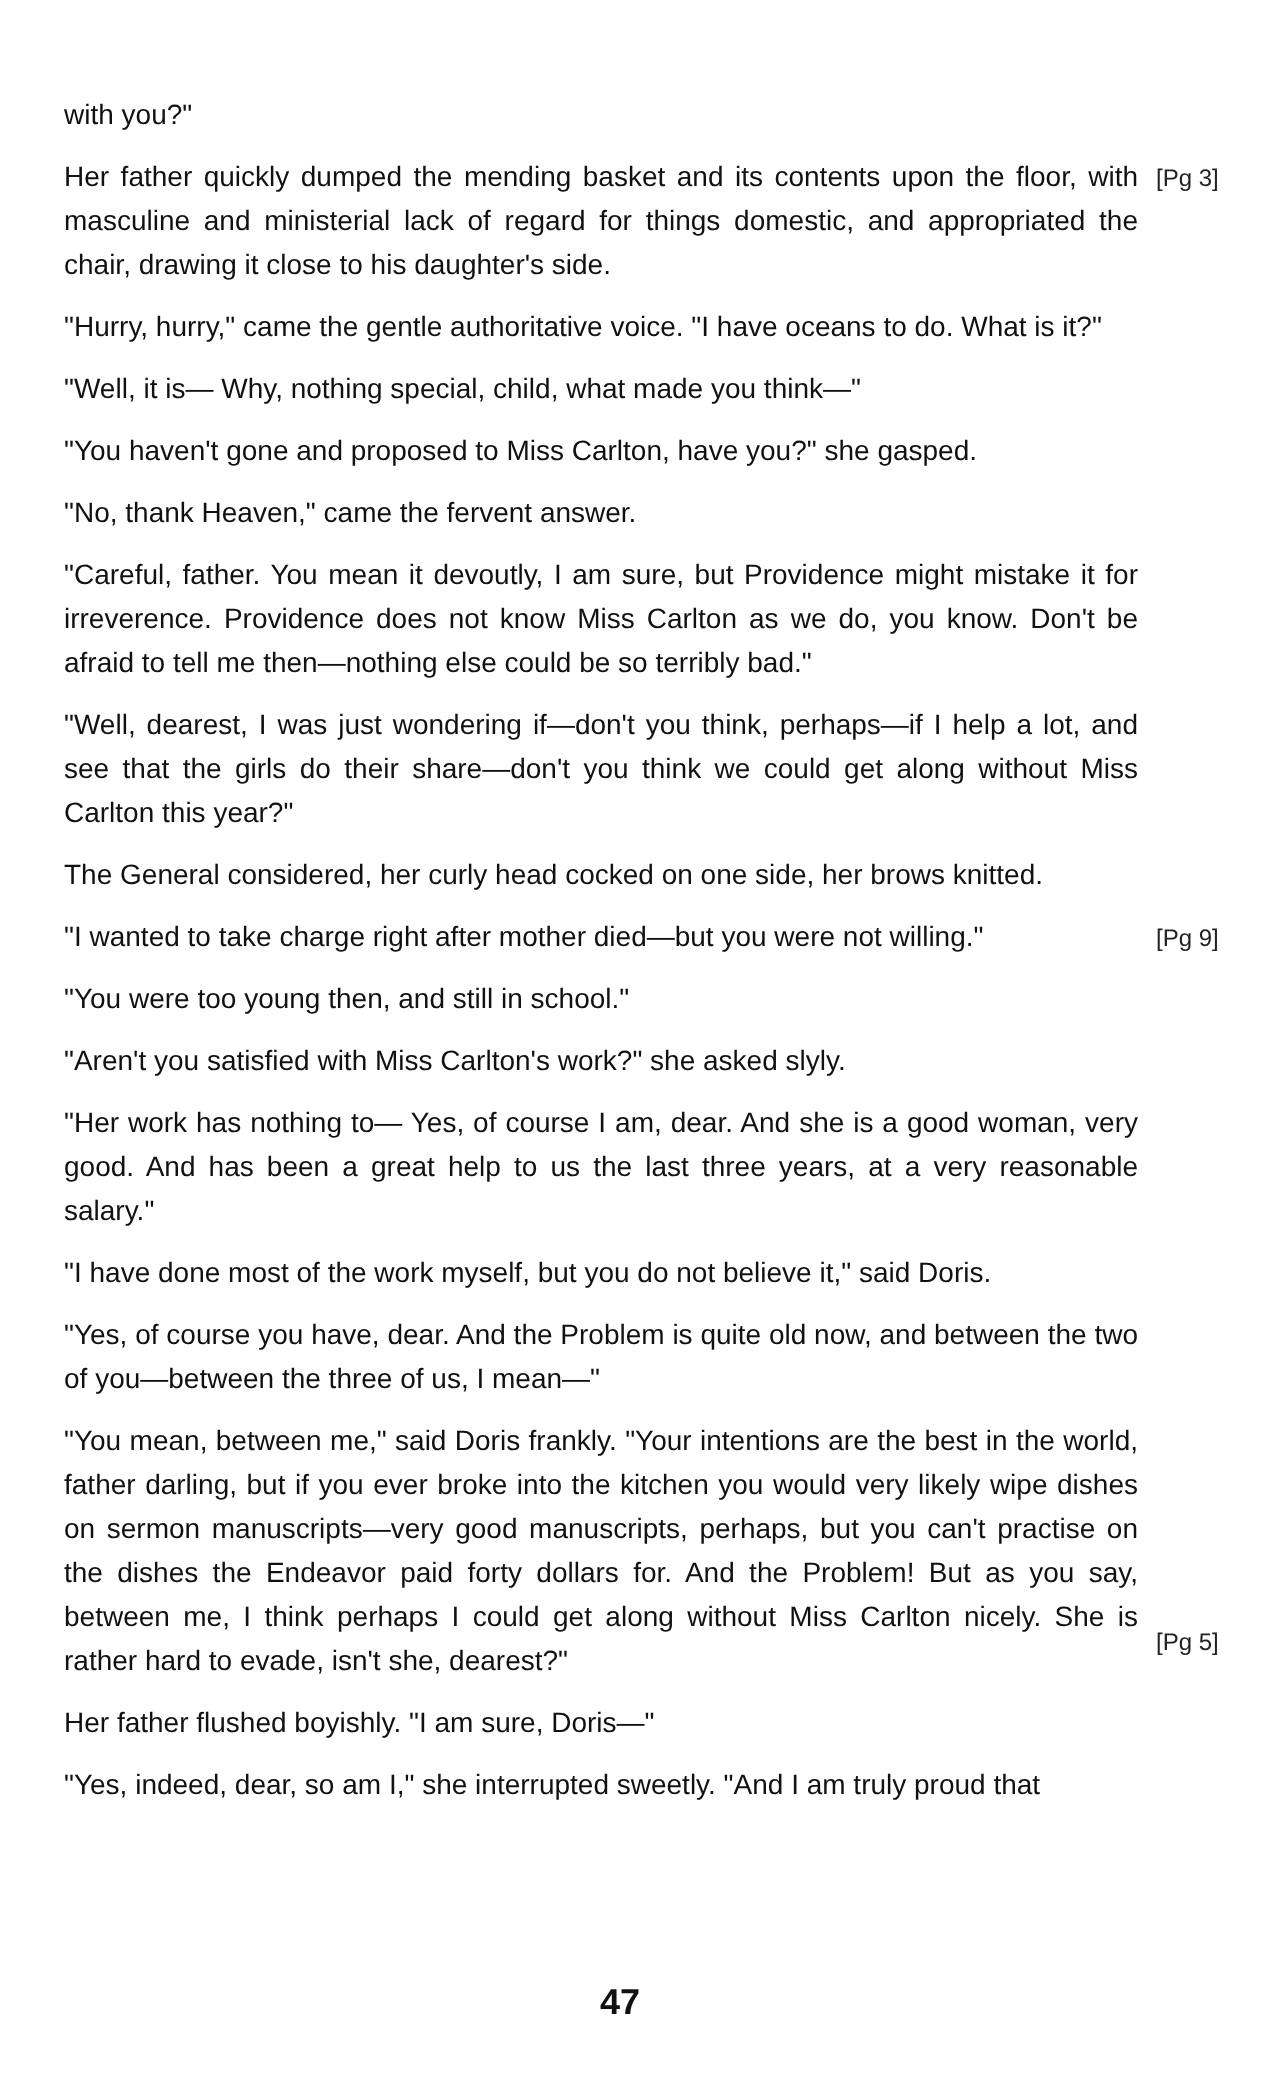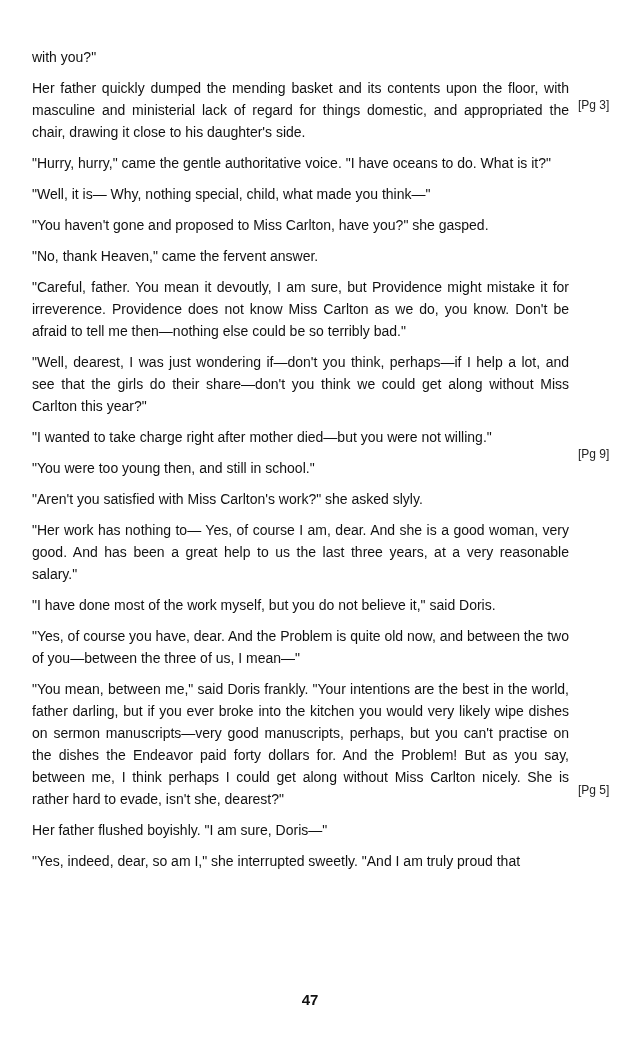--- a/index.html
+++ b/index.html
@@ -35,29 +35,29 @@
   }
   .pg-marker {
     position: absolute;
     left: 546px;
     font-size: 12px;
     line-height: 20px;
     color: #222222;
     white-space: nowrap;
     text-align: left;
   }
-  .marker-top { top: 18px; text-align: right; }
+  .marker-top { top: 2px; text-align: right; }
   .marker-bottom { bottom: 10px; }
   .page-number {
     position: absolute;
     top: 991px;
     left: 0;
     width: 620px;
     text-align: center;
-    font-size: 15px;
+    font-size: 18px;
     font-weight: bold;
     color: #111111;
   }
 </style>
 </head>
 <body>
 
 <div class="page">
   <div class="text-column">
 
@@ -70,20 +70,21 @@
     <p class="para"><span class="para-text">"Well, it is— Why, nothing special, child, what made you think—"</span></p>
 
     <p class="para"><span class="para-text">"You haven't gone and proposed to Miss Carlton, have you?" she gasped.</span></p>
 
     <p class="para"><span class="para-text">"No, thank Heaven," came the fervent answer.</span></p>
 
     <p class="para"><span class="para-text">"Careful, father. You mean it devoutly, I am sure, but Providence might mistake it for irreverence. Providence does not know Miss Carlton as we do, you know. Don't be afraid to tell me then—nothing else could be so terribly bad."</span></p>
 
     <p class="para"><span class="para-text">"Well, dearest, I was just wondering if—don't you think, perhaps—if I help a lot, and see that the girls do their share—don't you think we could get along without Miss Carlton this year?"</span></p>
 
+    <p class="para"><span class="para-text">The General considered, her curly head cocked on one side, her brows knitted.</span></p>
 
     <p class="para"><span class="para-text">"I wanted to take charge right after mother died—but you were not willing."</span><span class="pg-marker marker-top">[Pg 9]</span></p>
 
     <p class="para"><span class="para-text">"You were too young then, and still in school."</span></p>
 
     <p class="para"><span class="para-text">"Aren't you satisfied with Miss Carlton's work?" she asked slyly.</span></p>
 
     <p class="para"><span class="para-text">"Her work has nothing to— Yes, of course I am, dear. And she is a good woman, very good. And has been a great help to us the last three years, at a very reasonable salary."</span></p>
 
     <p class="para"><span class="para-text">"I have done most of the work myself, but you do not believe it," said Doris.</span></p>

